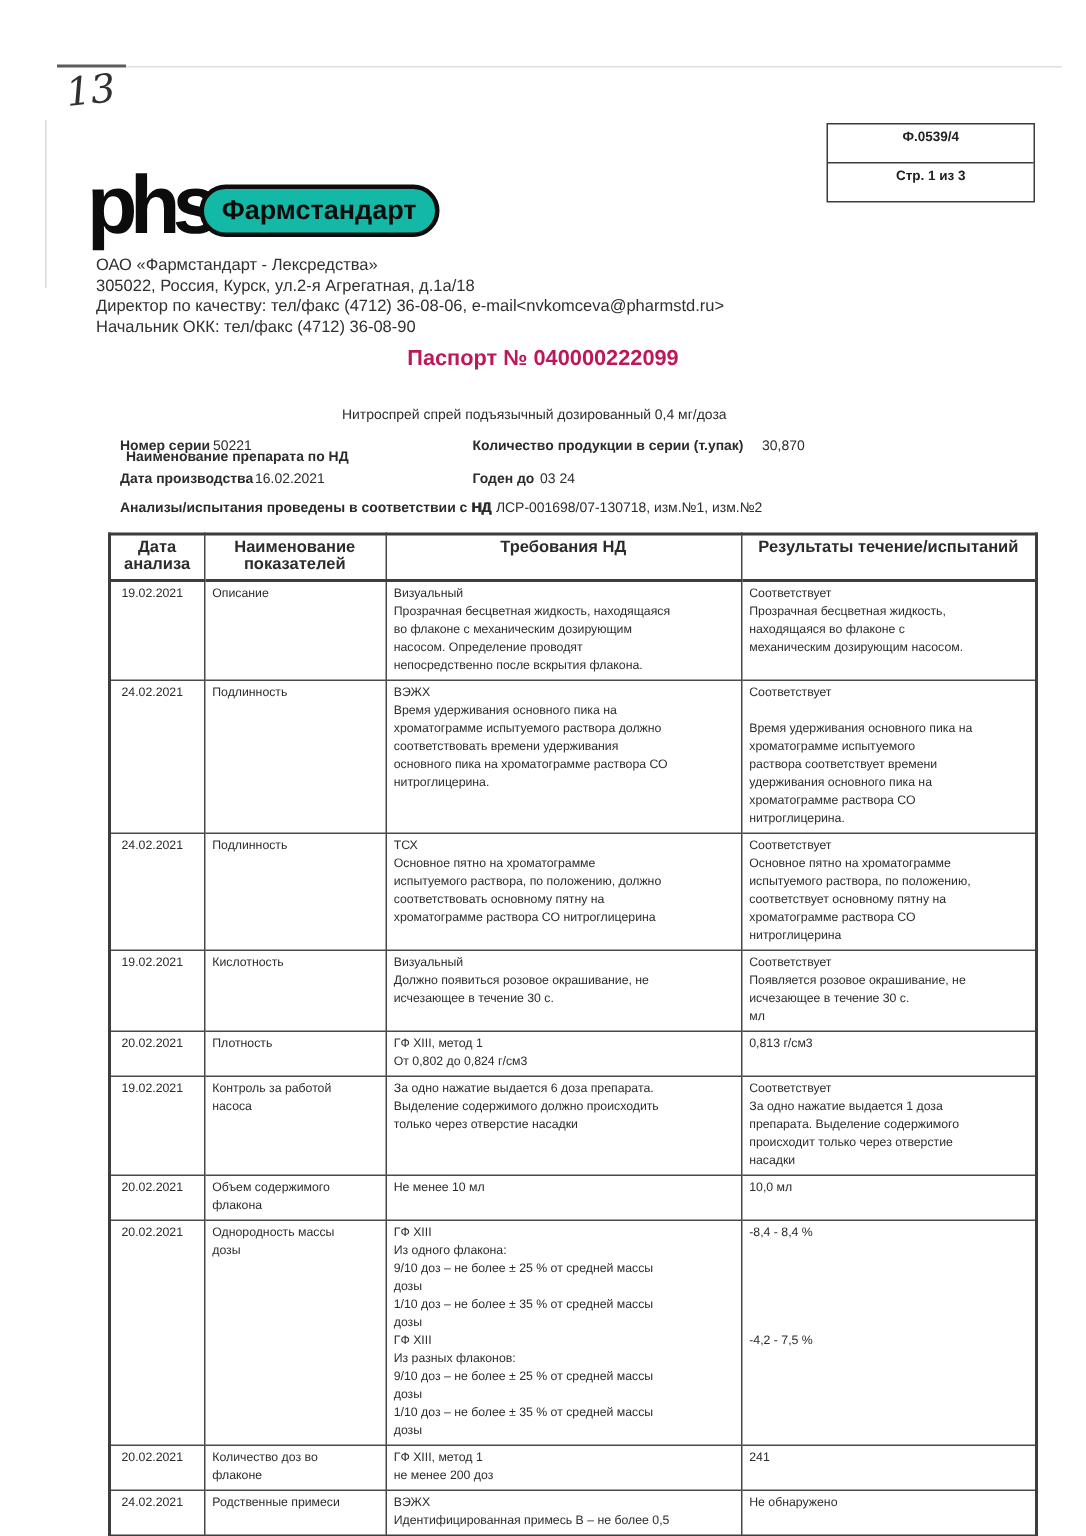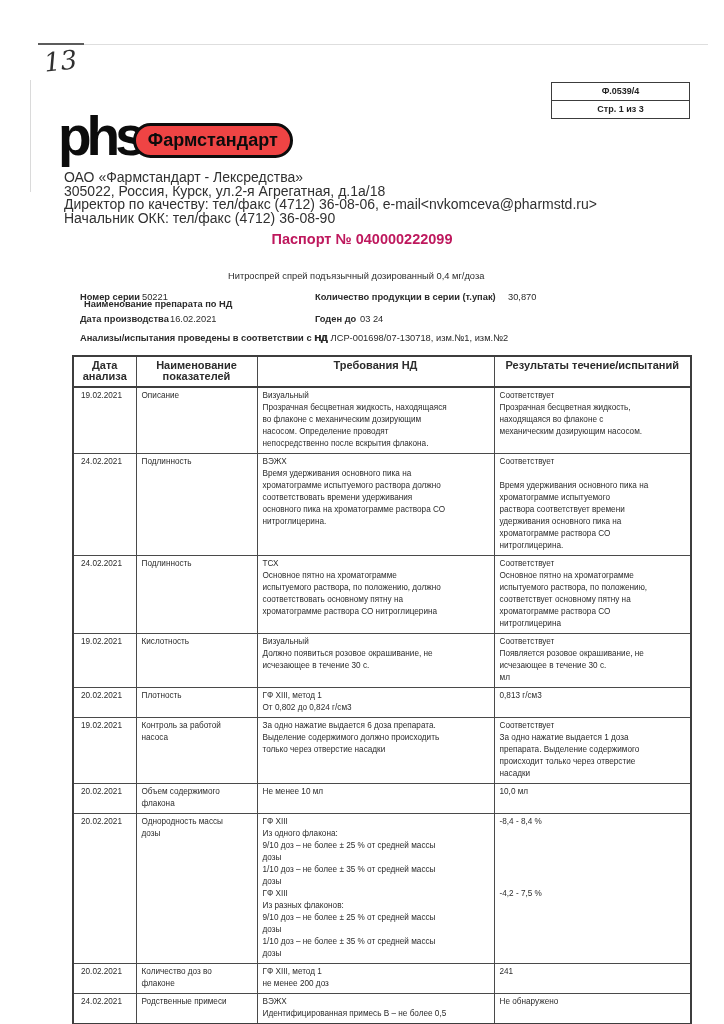--- a/index.html
+++ b/index.html
@@ -16,33 +16,33 @@
     position:absolute; left:44px; top:46px;
     font-family:"DejaVu Serif", serif; font-style:italic;
     font-size:26px; color:#303030; transform:rotate(-6deg);
   }
   
   .formbox {
     position:absolute; left:551px; top:82px; width:137px;
     border:1px solid #3c3c3c; font-size:9px; font-weight:bold;
     text-align:center; color:#222;
   }
-  .formbox > div { padding:3px 0 4px; }
+  .formbox > div { padding:3px 0 12px; }
   .formbox > div:first-child { border-bottom:1px solid #3c3c3c; }
   
   .logo { position:absolute; left:58px; top:108px; display:flex; align-items:center; }
   .phs  { font-size:55px; font-weight:bold; letter-spacing:-5px; color:#0c0c0c; line-height:56px; }
   .pill {
     margin-left:-8px; margin-top:8px;
     border:3px solid #0c0c0c; border-radius:24px;
     padding:4px 12px 4px; font-size:18px; font-weight:bold;
-    color:#0c0c0c; background:#ef4444; white-space:nowrap;
-  }
-  
-  .company { position:absolute; left:64px; top:171px; font-size:14px; line-height:13.5px; color:#303030; }
+    color:#0c0c0c; background:#14b8a6; white-space:nowrap;
+  }
+  
+  .company { position:absolute; left:64px; top:171px; font-size:11px; line-height:13.5px; color:#303030; }
   
   .title { position:absolute; left:0; top:231px; width:100%; text-align:center; font-size:14.5px; font-weight:bold; color:#be185d; }
   
   .info { position:absolute; left:80px; top:271px; width:610px; height:80px; font-size:9.3px; color:#2b2b2b; }
   .info span { position:absolute; white-space:nowrap; }
   .lbl { font-weight:bold; }
   .i-name-l  { left:4px;   top:0;margin-top:28px; }
   .i-name-v  { left:148px; top:0; }
   .i-ser-l   { left:0;   top:21px; }
   .i-ser-v   { left:62px;  top:21px; }

